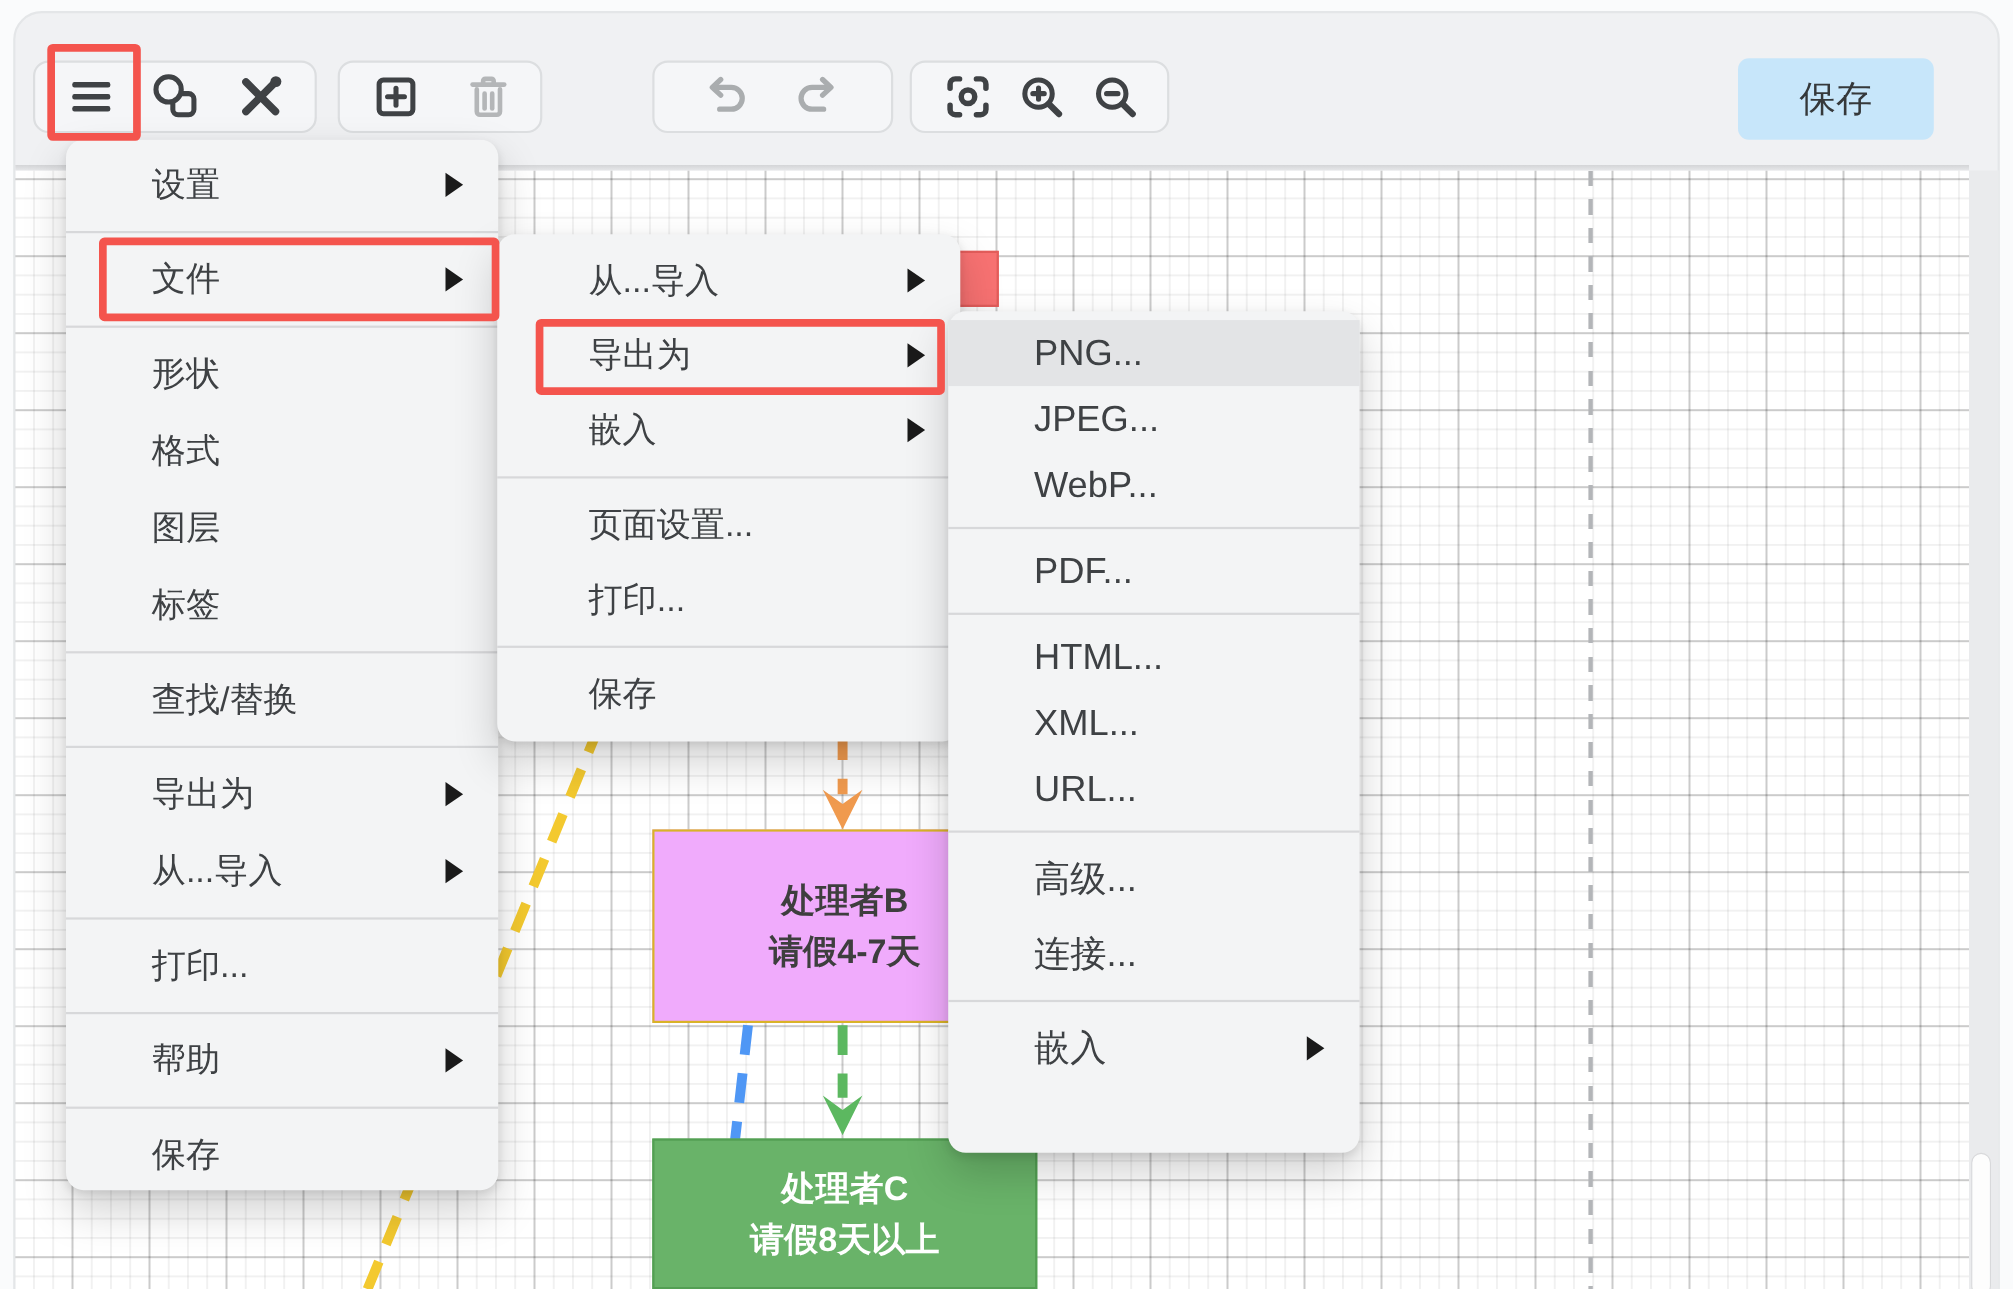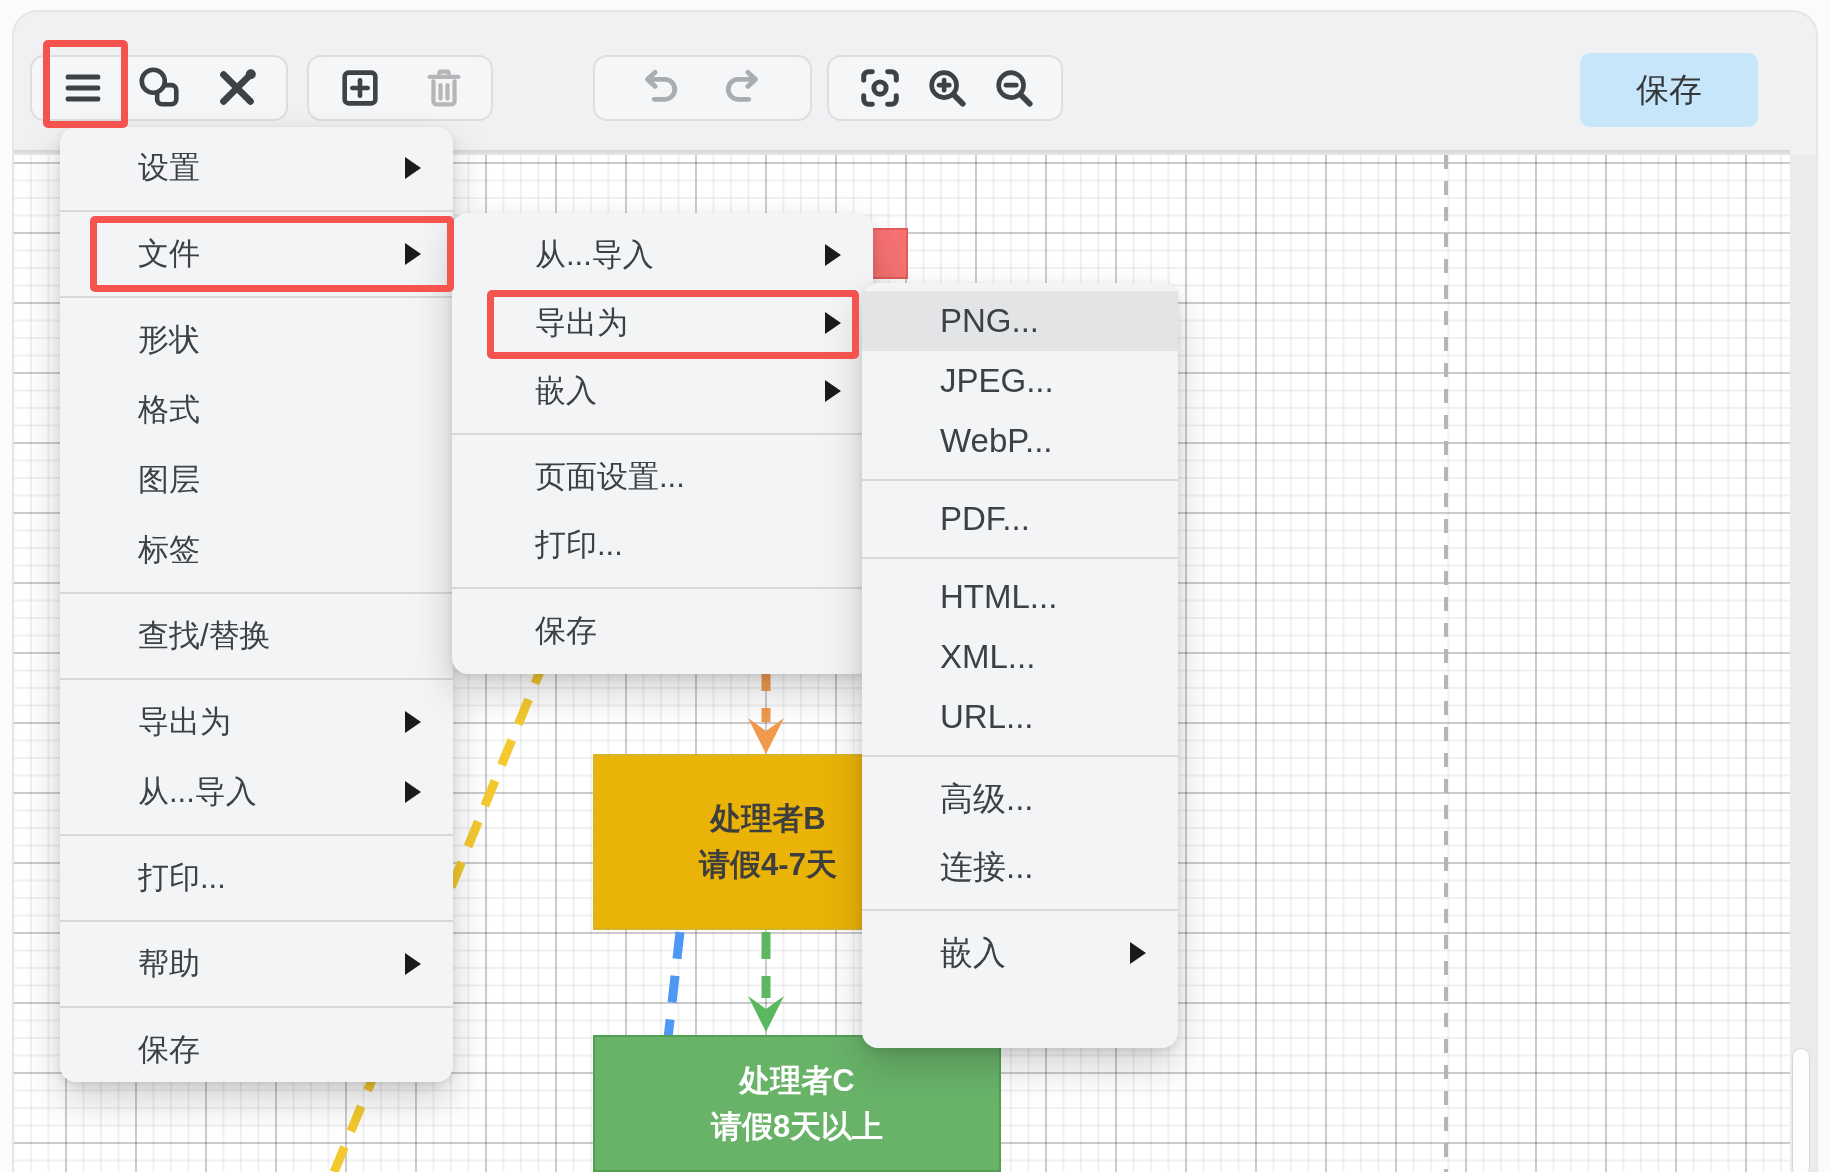--- a/index.html
+++ b/index.html
@@ -39,32 +39,32 @@
   .save-btn { position:absolute; left:1580px; top:53px; width:178px; height:74px;
     background:#c7e6fa; border-radius:10px; display:flex; align-items:center; justify-content:center;
     font-size:33px; font-weight:500; color:#35383a; z-index:5; }
 
   
   .shape-red { position:absolute; left:790px; top:228px; width:118px; height:51px;
     background:#f87272; border:2px solid #e35d5b; z-index:3; }
   .node { position:absolute; display:flex; flex-direction:column; align-items:center;
     justify-content:center; text-align:center; font-weight:700; font-size:31px; line-height:46px; z-index:4; }
   .node-yellow { left:593px; top:754px; width:350px; height:176px;
-    background:#eab308; border:2px solid #d9b327; color:#3e3e3e; }
-  .node-green { left:593px; top:1035px; width:408px; height:137px;
+    background:#f0abfc; border:2px solid #d9b327; color:#3e3e3e; }
+  .node-green { left:593px; top:1035px; width:350px; height:137px;
     background:#69b369; border:2px solid #539f53; color:#ffffff; }
   .lines-overlay { position:absolute; left:0; top:0; z-index:3; pointer-events:none; }
 
   
   .menu { position:absolute; background:#f3f4f5; border-radius:16px;
     box-shadow:0 18px 40px rgba(0,0,0,.18), 0 3px 8px rgba(0,0,0,.10);
     padding-top:6px; color:#3e4144; }
   .menu-1 { left:60px;  top:127px; width:393px; height:955px; z-index:10; }
   .menu-2 { left:452px; top:213px; width:421px; height:461px; z-index:11; padding-top:8px; }
-  .menu-3 { left:862px; top:283px; width:316px; height:765px; z-index:12; padding-top:8px; }
+  .menu-3 { left:862px; top:283px; width:374px; height:765px; z-index:12; padding-top:8px; }
   .mi { display:flex; align-items:center; padding-left:78px; padding-right:32px; font-size:31px; }
   .menu-1 .mi { height:70px; }
   .menu-2 .mi { height:68px; padding-left:83px; }
   .menu-3 .mi { height:68px; font-size:33px; }
   .menu-3 .mi.latin { height:60px; }
   .mi.hl { background:#e3e4e6; }
   .sep { height:2px; background:#d7d8da; margin:7px 0; }
   .menu-2 .sep, .menu-3 .sep { margin:8px 0; }
   .sub-arrow { margin-left:auto; width:0; height:0;
     border-left:16px solid #1a1a1a; border-top:11px solid transparent; border-bottom:11px solid transparent; }

